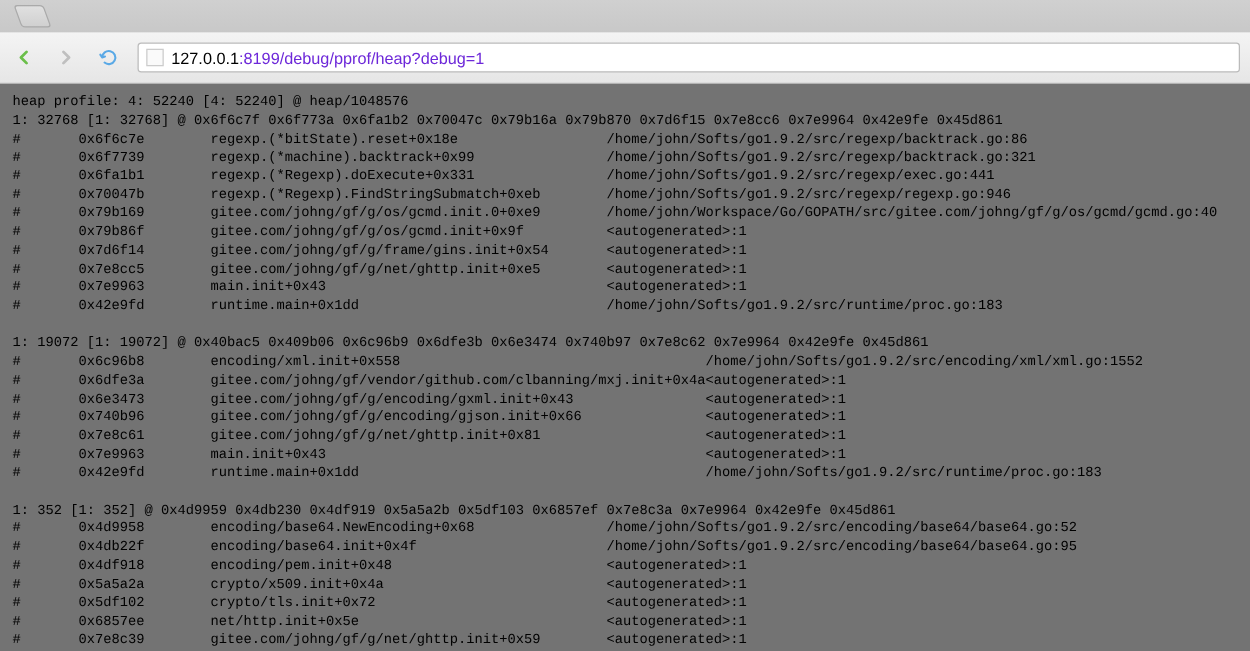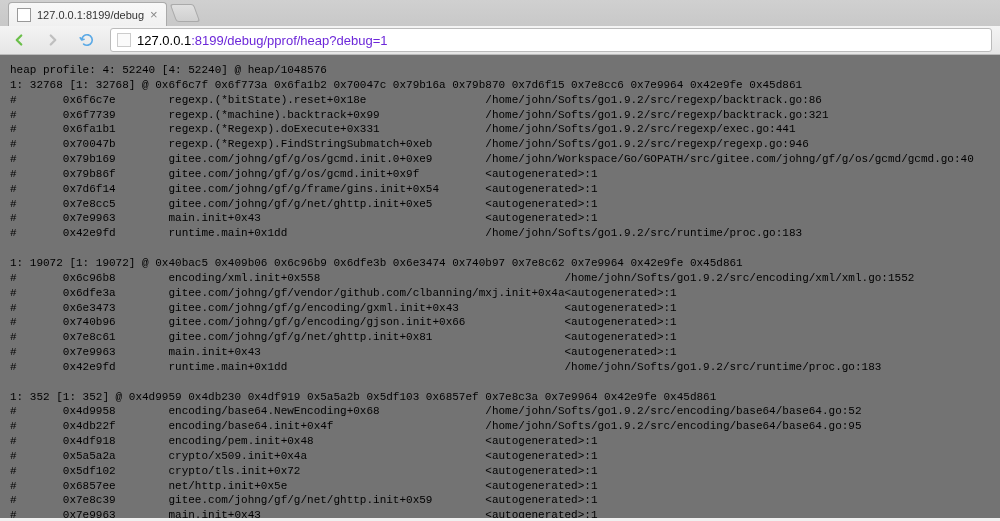--- a/index.html
+++ b/index.html
@@ -61,21 +61,21 @@
       height: 18px;
       background: linear-gradient(to bottom, #e0e0e0, #d0d0d0);
       border: 1px solid #aaa;
       border-radius: 3px;
       transform: skewX(20deg);
       align-self: center;
     }
     .toolbar {
       display: flex;
       align-items: center;
-      height: 28px;
+      height: 40px;
       padding: 0 8px;
       background: linear-gradient(to bottom, #f4f4f4, #e6e6e6);
       gap: 12px;
     }
     .nav-btn {
       width: 22px;
       height: 22px;
       display: flex;
       align-items: center;
       justify-content: center;
@@ -114,25 +114,20 @@
       white-space: pre;
       height: calc(521px - 58px);
       overflow: hidden;
     }
   </style>
 </head>
 <body>
 
 <div class="browser-chrome">
   <div class="tab-bar">
-    <div class="tab">
-      <span class="tab-favicon"></span>
-      <span class="tab-title">127.0.0.1:8199/debug</span>
-      <span class="tab-close">×</span>
-    </div>
     <div class="new-tab"></div>
   </div>
   <div class="toolbar">
     <div class="nav-btn">
       <svg viewBox="0 0 24 24">
         <path d="M15 6l-6 6 6 6" fill="none" stroke="#6bbf4a" stroke-width="3" stroke-linecap="round" stroke-linejoin="round"></path>
       </svg>
     </div>
     <div class="nav-btn">
       <svg viewBox="0 0 24 24">

